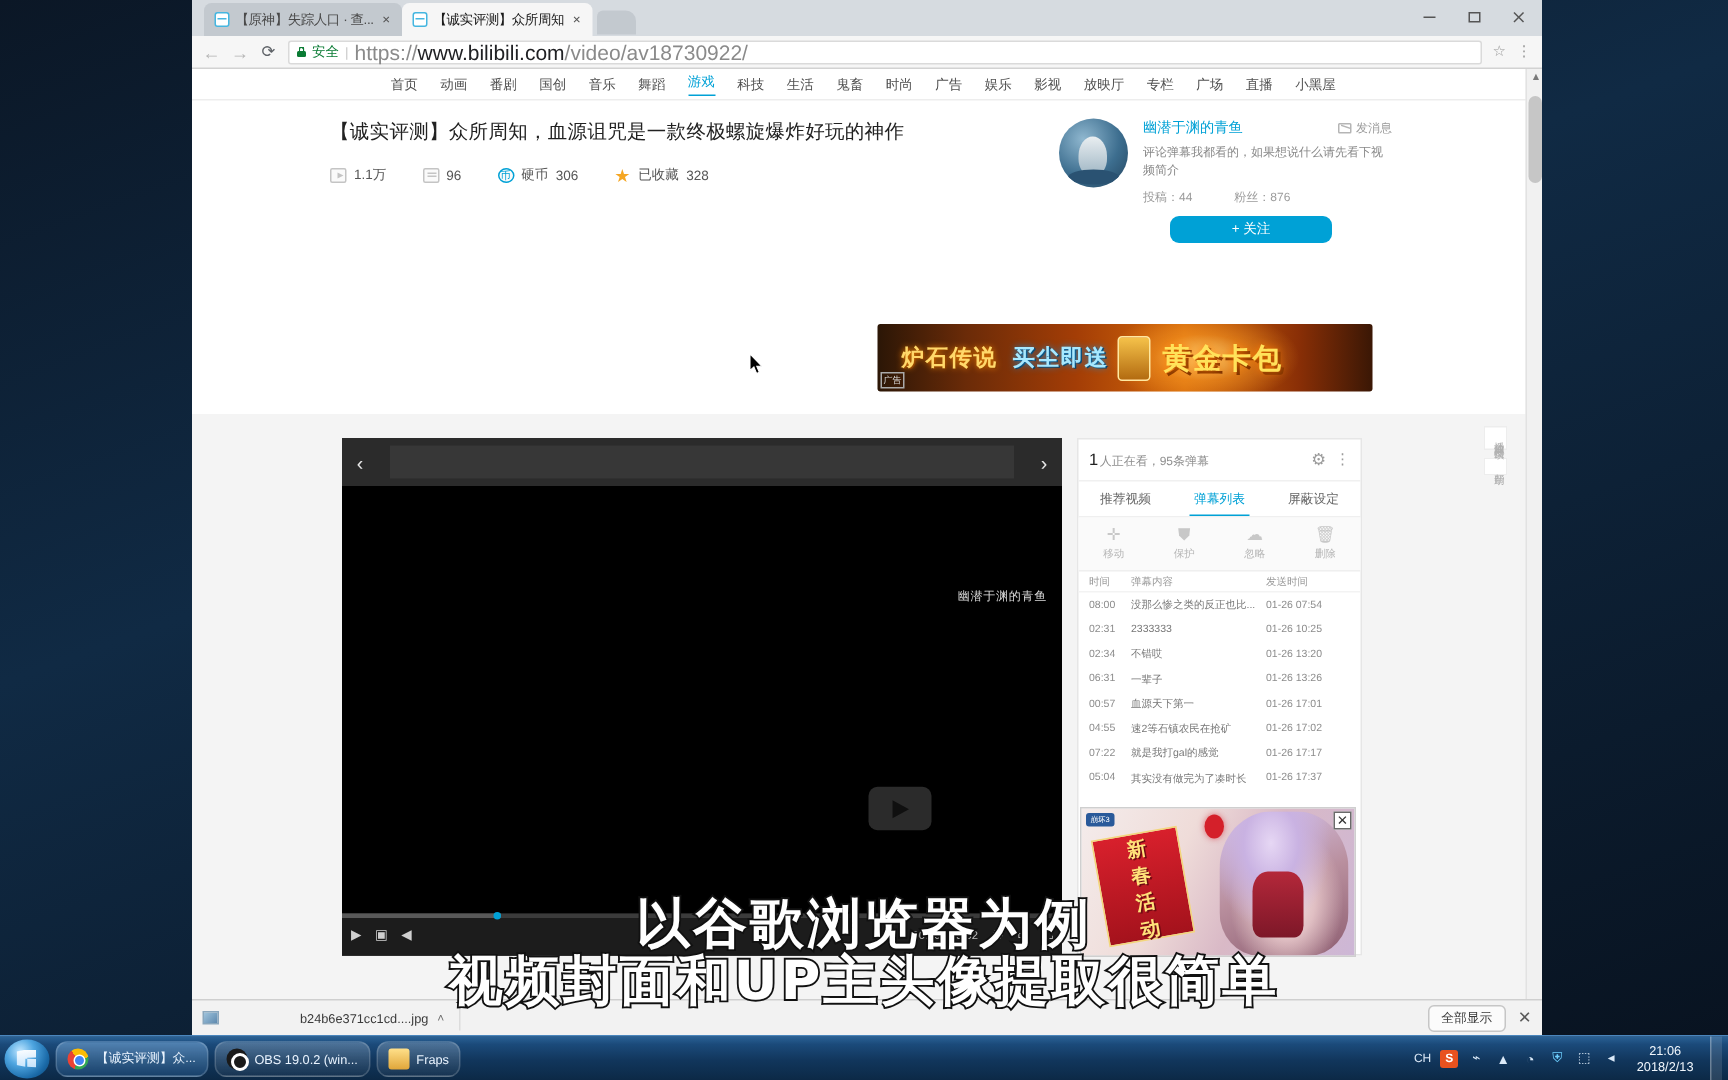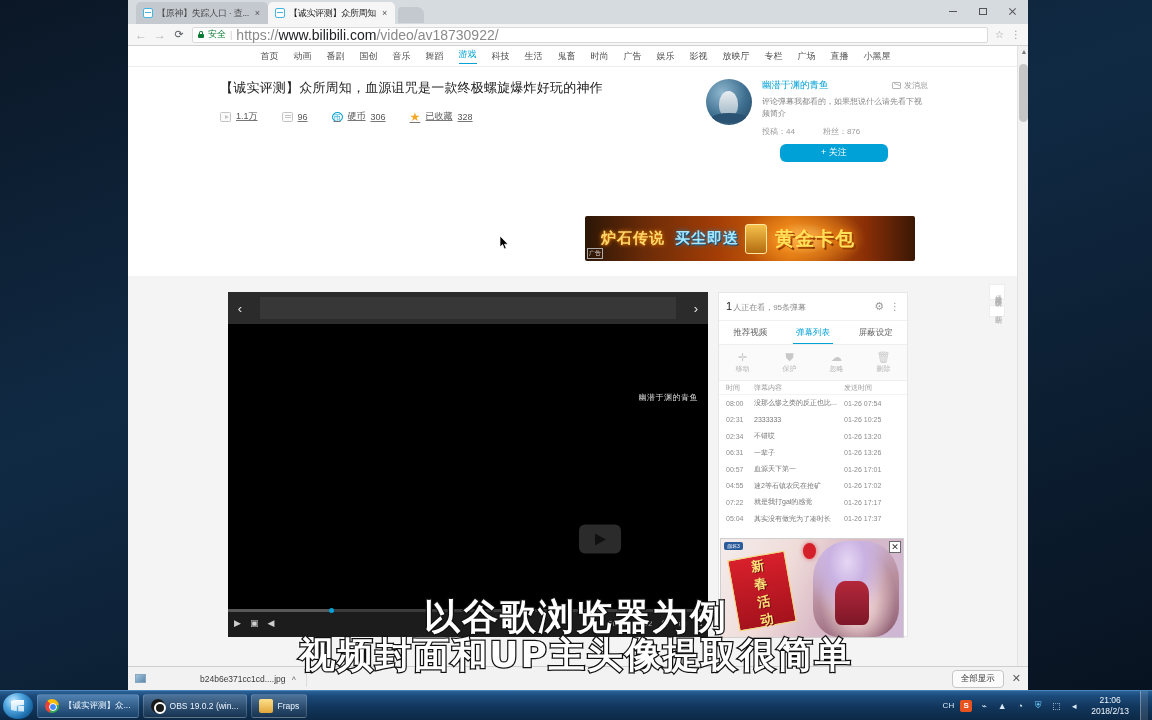--- a/index.html
+++ b/index.html
@@ -99,21 +99,21 @@
     gap:15px; border-bottom:1px solid #ededed; padding-right:5px;
   }
   .bili-nav a { font-size:9px; color:#505050; text-decoration:none; white-space:nowrap; }
   .bili-nav a.active { color:#00a1d6; border-bottom:1.5px solid #00a1d6; padding-bottom:2px; }
 
   
   .vhead { padding:12px 0 0 92px; position:relative; }
   .v-title { font-size:13px; color:#222; letter-spacing:0.2px; }
   .v-meta { margin-top:9px; display:flex; align-items:center; gap:22px; font-size:8.5px; color:#9b9b9b; }
   .v-stats { margin-top:13px; display:flex; align-items:center; gap:24px; font-size:9px; color:#777; }
-  .stat { display:flex; align-items:center; gap:5px;text-decoration:underline; }
+  .stat { display:flex; align-items:center; gap:5px; }
   .stat-ico {
     width:11px; height:10px; border:1.1px solid #c4c4c4; border-radius:1.5px;
     position:relative; background:#fafafa;
   }
   .stat-ico.play::after {
     content:""; position:absolute; left:3.5px; top:2.2px;
     border-left:4px solid #c4c4c4; border-top:2.6px solid transparent; border-bottom:2.6px solid transparent;
   }
   .stat-ico.danmu::after { content:""; position:absolute; left:2px; top:4px; width:6px; height:1px; background:#c4c4c4; box-shadow:0 -2px 0 #c4c4c4;}
   .stat-ico.coin { border-radius:50%; border-color:#00a1d6; color:#00a1d6; font-size:7px; text-align:center; line-height:9px; }
@@ -275,21 +275,21 @@
   }
   .start-orb::after {
     content:""; position:absolute; left:8px; top:7px; width:13px; height:12px;
     background:
       linear-gradient(180deg,#ffffff 0%,#cfe9ff 100%);
     clip-path: polygon(0 12%, 45% 3%, 45% 47%, 0 50%, 0 12%, 55% 2%, 100% 0%, 100% 46%, 55% 47%, 55% 53%, 100% 54%, 100% 100%, 55% 97%, 55% 53%, 45% 53%, 45% 97%, 0 88%, 0 50%);
     opacity:0.93;
   }
   .tb-item {
     height:24px; margin-left:4px; padding:0 7px; display:flex; align-items:center; gap:5px;
-    border:1px solid rgba(255,255,255,0.16); border-radius:3px;
+    border:1px solid rgba(255,255,255,0.16); border-radius:8px;
     background:linear-gradient(180deg, rgba(255,255,255,0.22), rgba(255,255,255,0.04));
     font-size:8.5px; color:#eaf4ff; max-width:112px; white-space:nowrap; overflow:hidden;
   }
   .tb-item.active { background:linear-gradient(180deg, rgba(160,210,255,0.4), rgba(60,130,200,0.25)); }
   .tb-ico { width:14px; height:14px; flex:0 0 14px; border-radius:50%; }
   .tb-ico.chrome { background:
       conic-gradient(from 200deg,#ea4335 0deg 120deg,#fbbc05 120deg 240deg,#34a853 240deg 360deg);
       position:relative; }
   .tb-ico.chrome::after { content:""; position:absolute; left:4px; top:4px; width:6px; height:6px; border-radius:50%; background:#4285f4; border:1px solid #fff;}
   .tb-ico.obs { background:#1a1a1a; position:relative; }

